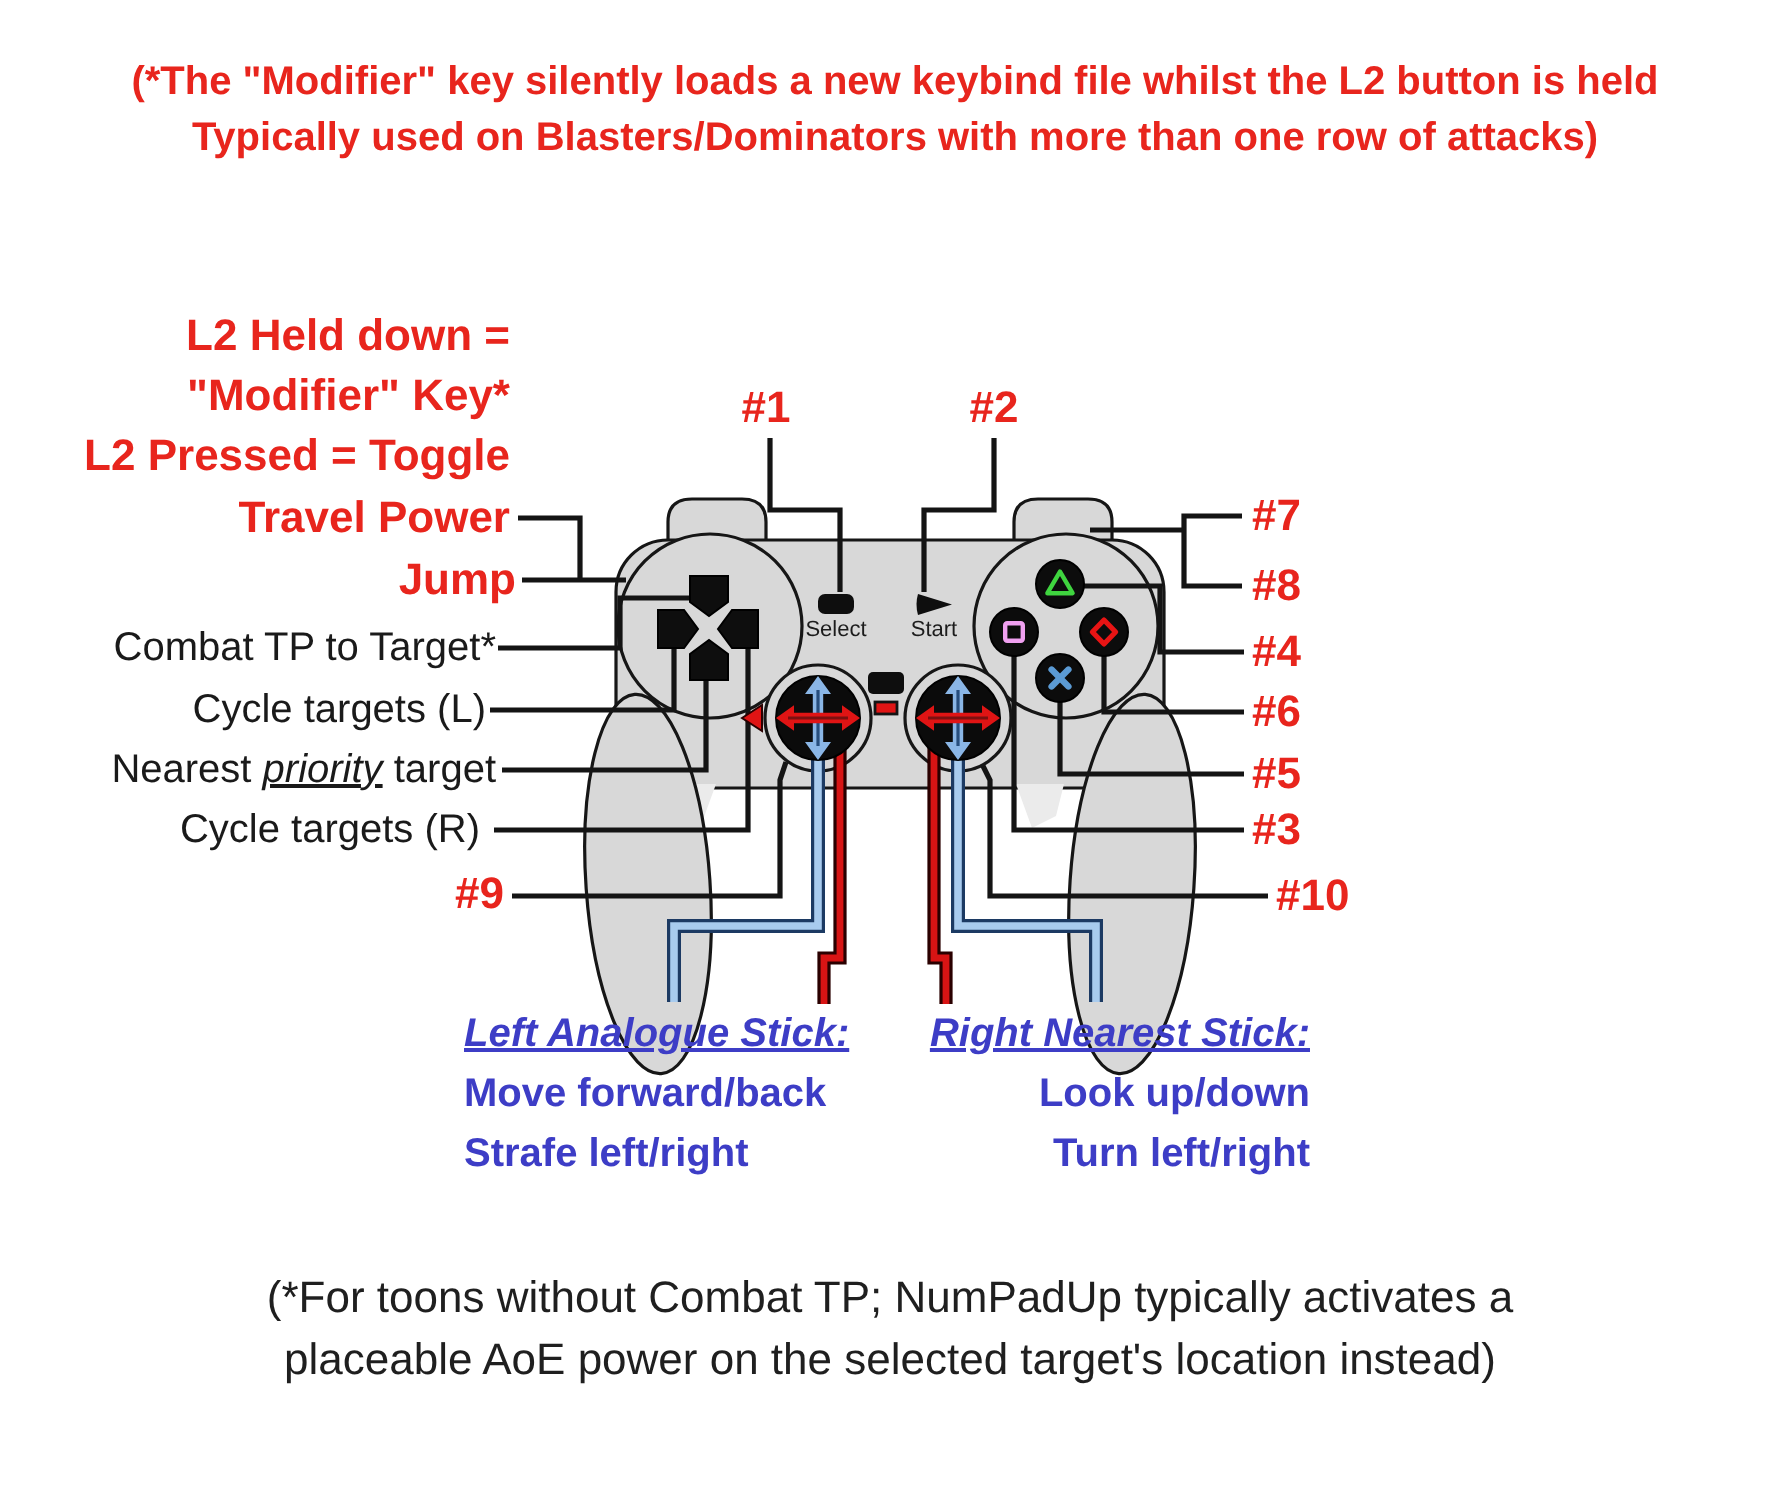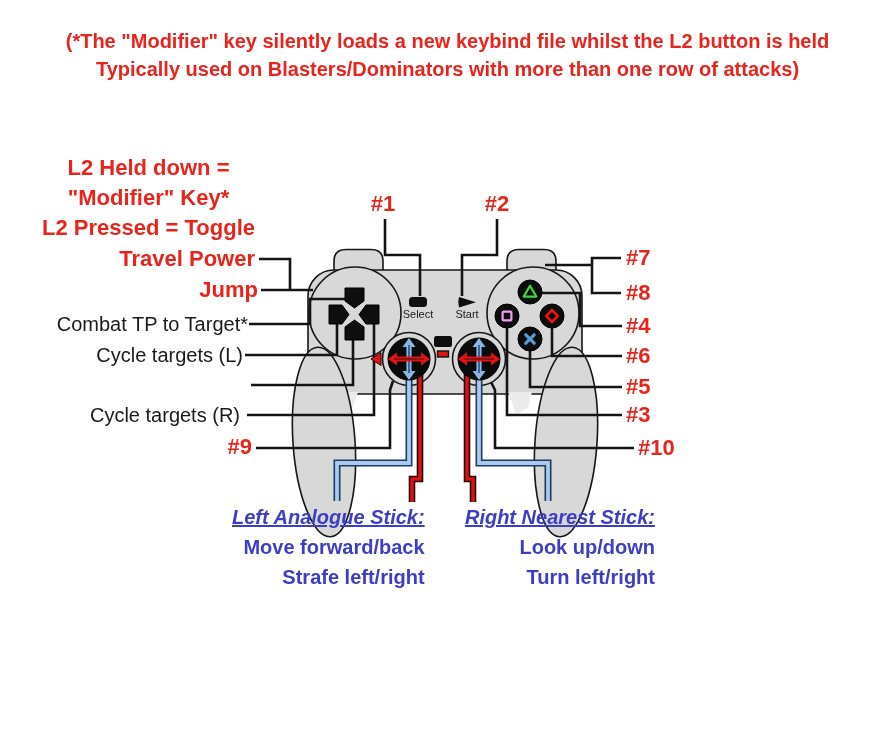--- a/index.html
+++ b/index.html
@@ -4,21 +4,21 @@
 <style>
   html,body{margin:0;padding:0;background:#ffffff;}
   #canvas{position:relative;width:890px;height:750px;background:#ffffff;overflow:hidden;
           font-family:"Liberation Sans",sans-serif;}
   #art{position:absolute;left:0;top:0;width:890px;height:750px;z-index:1;}
   .lbl{position:absolute;white-space:nowrap;z-index:2;}
   .red{color:#e8251d;font-weight:600;}
   .blue{color:#3d3dc6;font-weight:600;}
   .blk{color:#1a1a1a;}
   .top-note{left:25px;top:27px;width:845px;text-align:center;font-size:20px;line-height:28px;}
-  .red-stack{right:635px;top:153px;text-align:center;font-size:22px;line-height:30px;}
+  .red-stack{right:635px;top:153px;text-align:right;font-size:22px;line-height:30px;}
   .side-red{font-size:22px;}
   .side-blk{font-size:20px;}
   .num{font-size:22px;color:#e8251d;font-weight:600;}
   .stick-block{font-size:20px;line-height:30px;}
   .stick-head{font-style:italic;text-decoration:underline;}
   .em-pri{font-style:italic;text-decoration:underline;}
   .footnote{left:45px;top:633px;width:800px;text-align:center;font-size:22px;line-height:31px;color:#1f1f1f;}
 </style>
 </head>
 <body>
@@ -121,39 +121,46 @@
   <div class="lbl red-stack red">
     <div>L2 Held down =</div>
     <div>"Modifier" Key*</div>
     <div>L2 Pressed = Toggle</div>
   </div>
   <div class="lbl red side-red" style="right:635px;top:246px;">Travel Power</div>
   <div class="lbl red side-red" style="right:632px;top:277px;">Jump</div>
 
   <div class="lbl blk side-blk" style="right:647px;top:344px;">Cycle targets (L)</div>
   <div class="lbl blk side-blk" style="right:642px;top:313px;">Combat TP to Target*</div>
+  <div class="lbl blk side-blk" style="right:642px;top:374px;">
+    <span>Nearest </span><span class="em-pri">priority</span><span> target</span>
+  </div>
   <div class="lbl blk side-blk" style="right:650px;top:404px;">Cycle targets (R)</div>
   <div class="lbl num" style="right:638px;top:434px;">#9</div>
 
   <div class="lbl num" style="left:363px;top:191px;width:40px;text-align:center;">#1</div>
   <div class="lbl num" style="left:477px;top:191px;width:40px;text-align:center;">#2</div>
 
   <div class="lbl num" style="left:626px;top:245px;">#7</div>
   <div class="lbl num" style="left:626px;top:280px;">#8</div>
   <div class="lbl num" style="left:626px;top:313px;">#4</div>
   <div class="lbl num" style="left:626px;top:343px;">#6</div>
   <div class="lbl num" style="left:626px;top:374px;">#5</div>
   <div class="lbl num" style="left:626px;top:402px;">#3</div>
   <div class="lbl num" style="left:638px;top:435px;">#10</div>
 
-  <div class="lbl blue stick-block" style="left:232px;top:502px;text-align:right;">
+  <div class="lbl blue stick-block" style="left:232px;top:502px;">
     <div class="stick-head">Left Analogue Stick:</div>
     <div>Move forward/back</div>
     <div>Strafe left/right</div>
   </div>
   <div class="lbl blue stick-block" style="right:235px;top:502px;text-align:right;">
     <div class="stick-head">Right Nearest Stick:</div>
     <div>Look up/down</div>
     <div>Turn left/right</div>
   </div>
 
+  <div class="lbl footnote">
+    <div>(*For toons without Combat TP; NumPadUp typically activates a</div>
+    <div>placeable AoE power on the selected target's location instead)</div>
+  </div>
 
 </div>
 
 </body></html>

